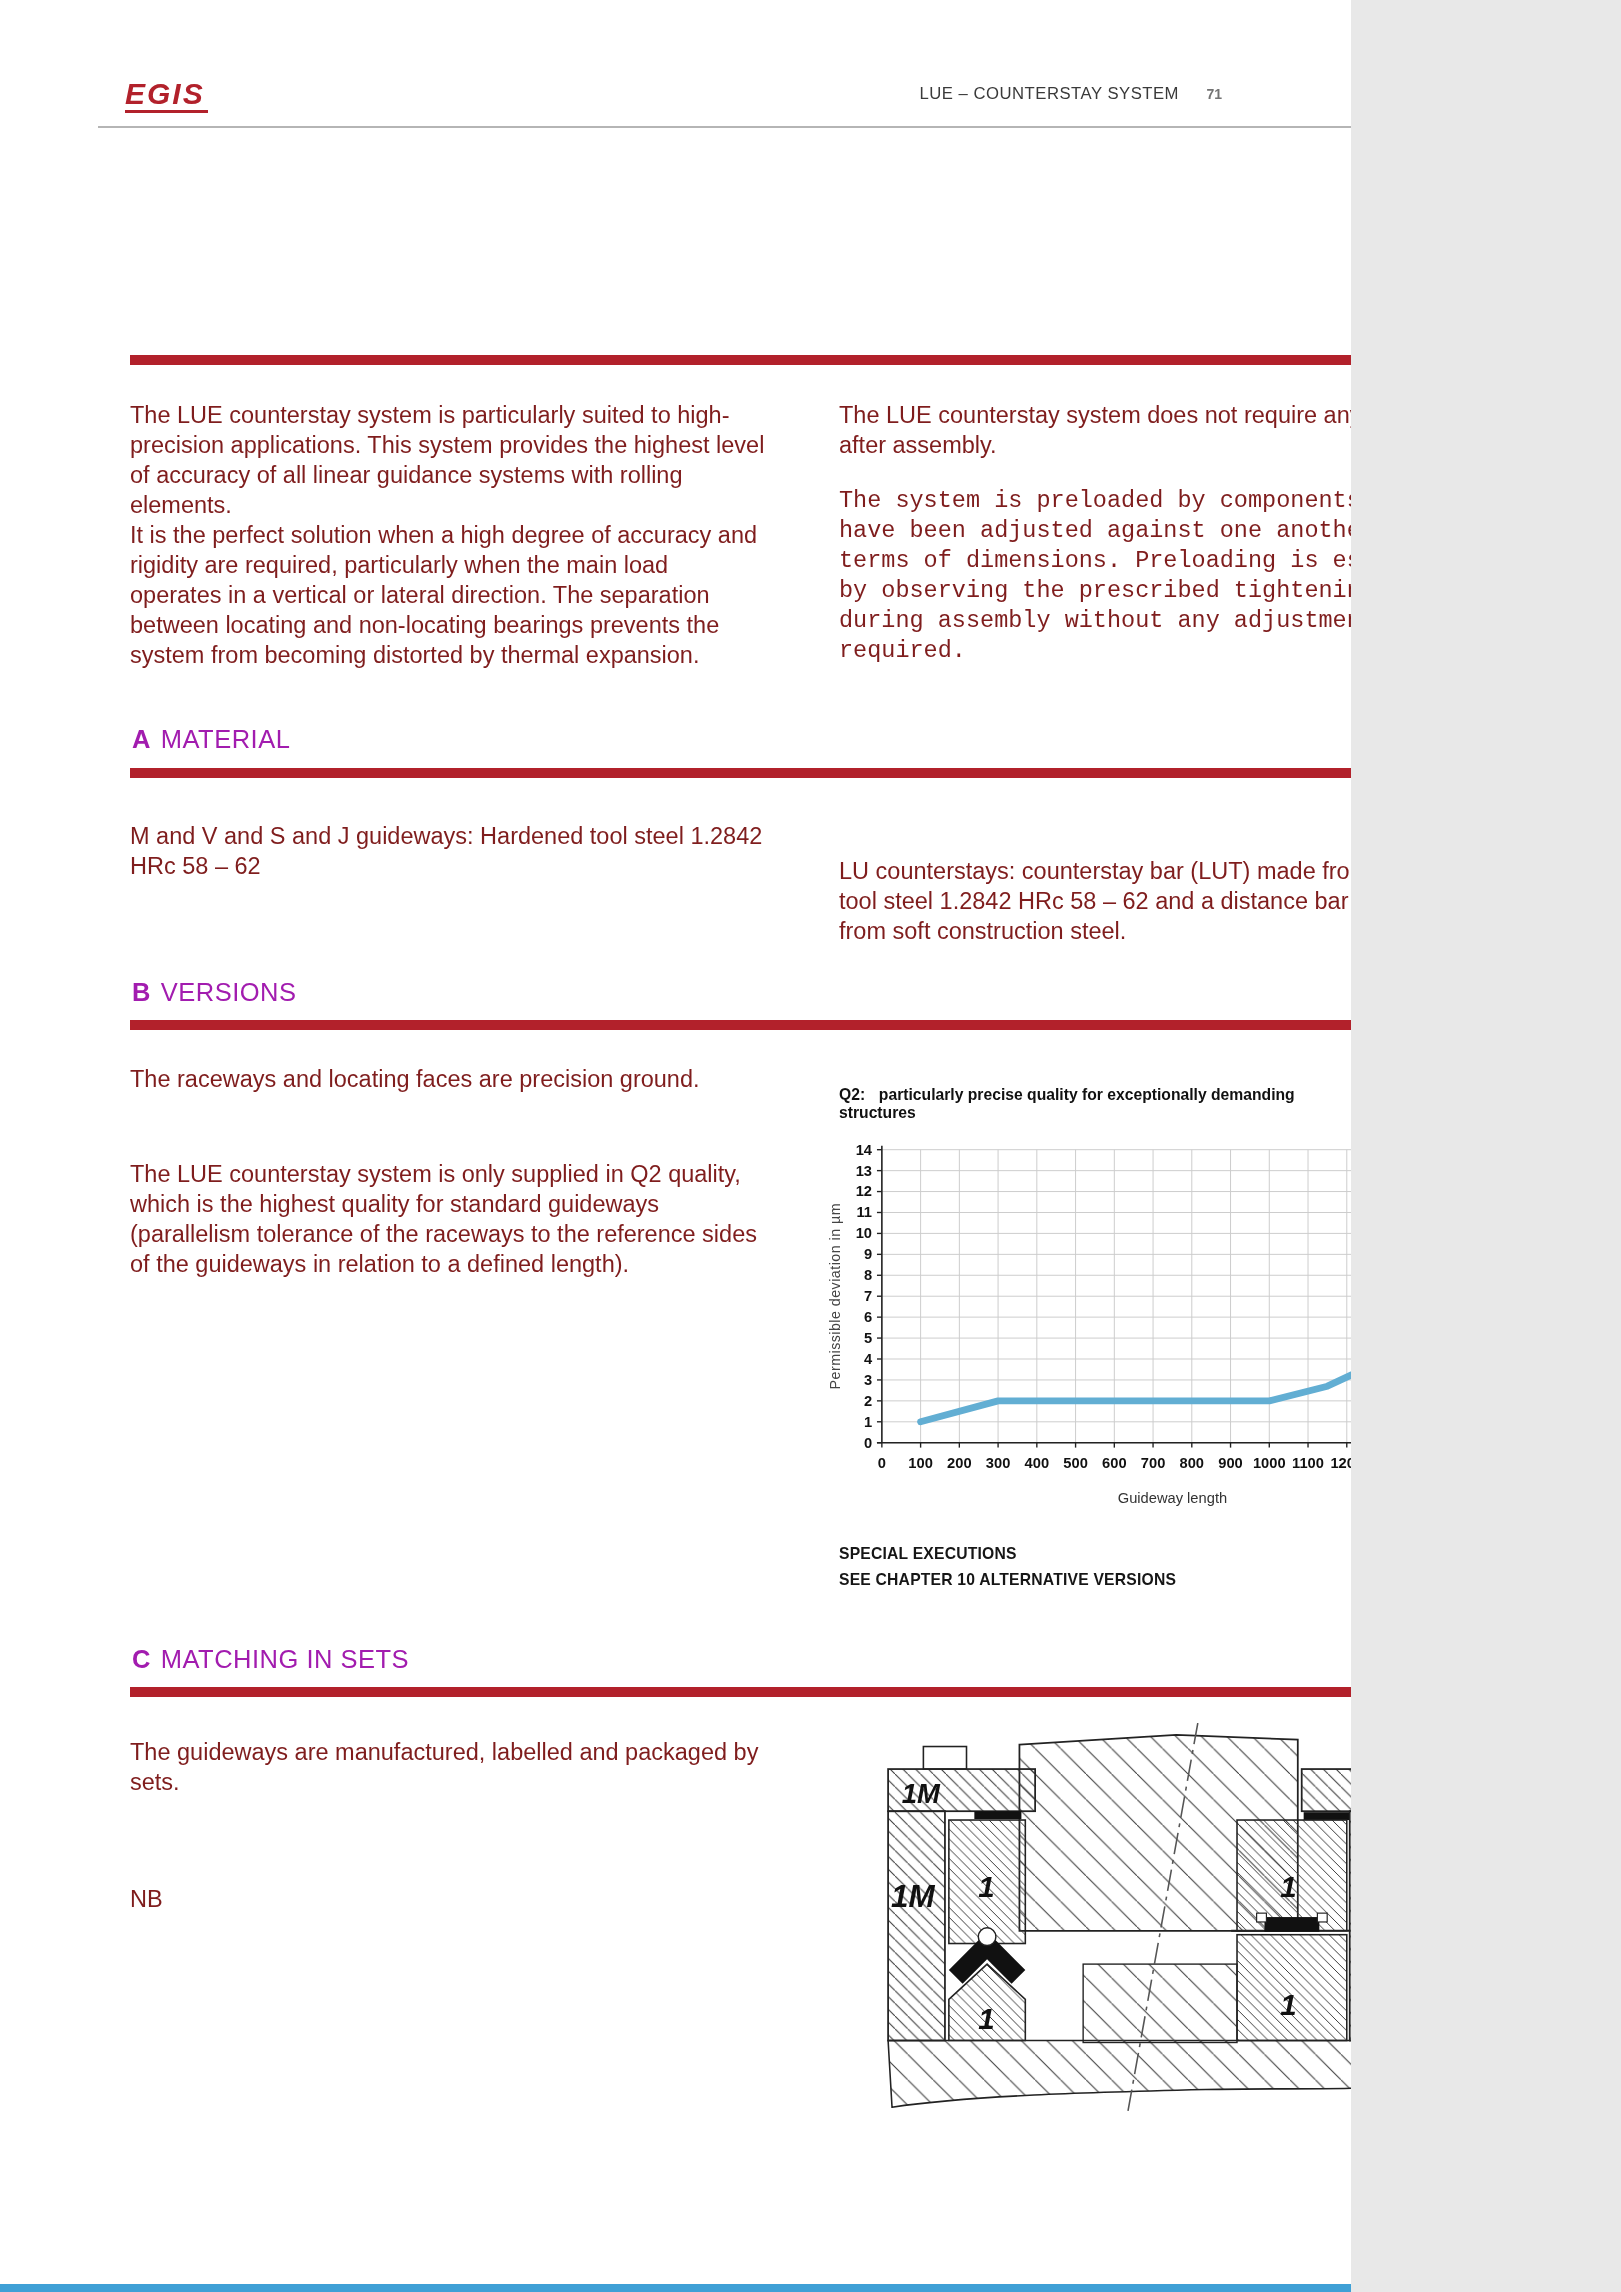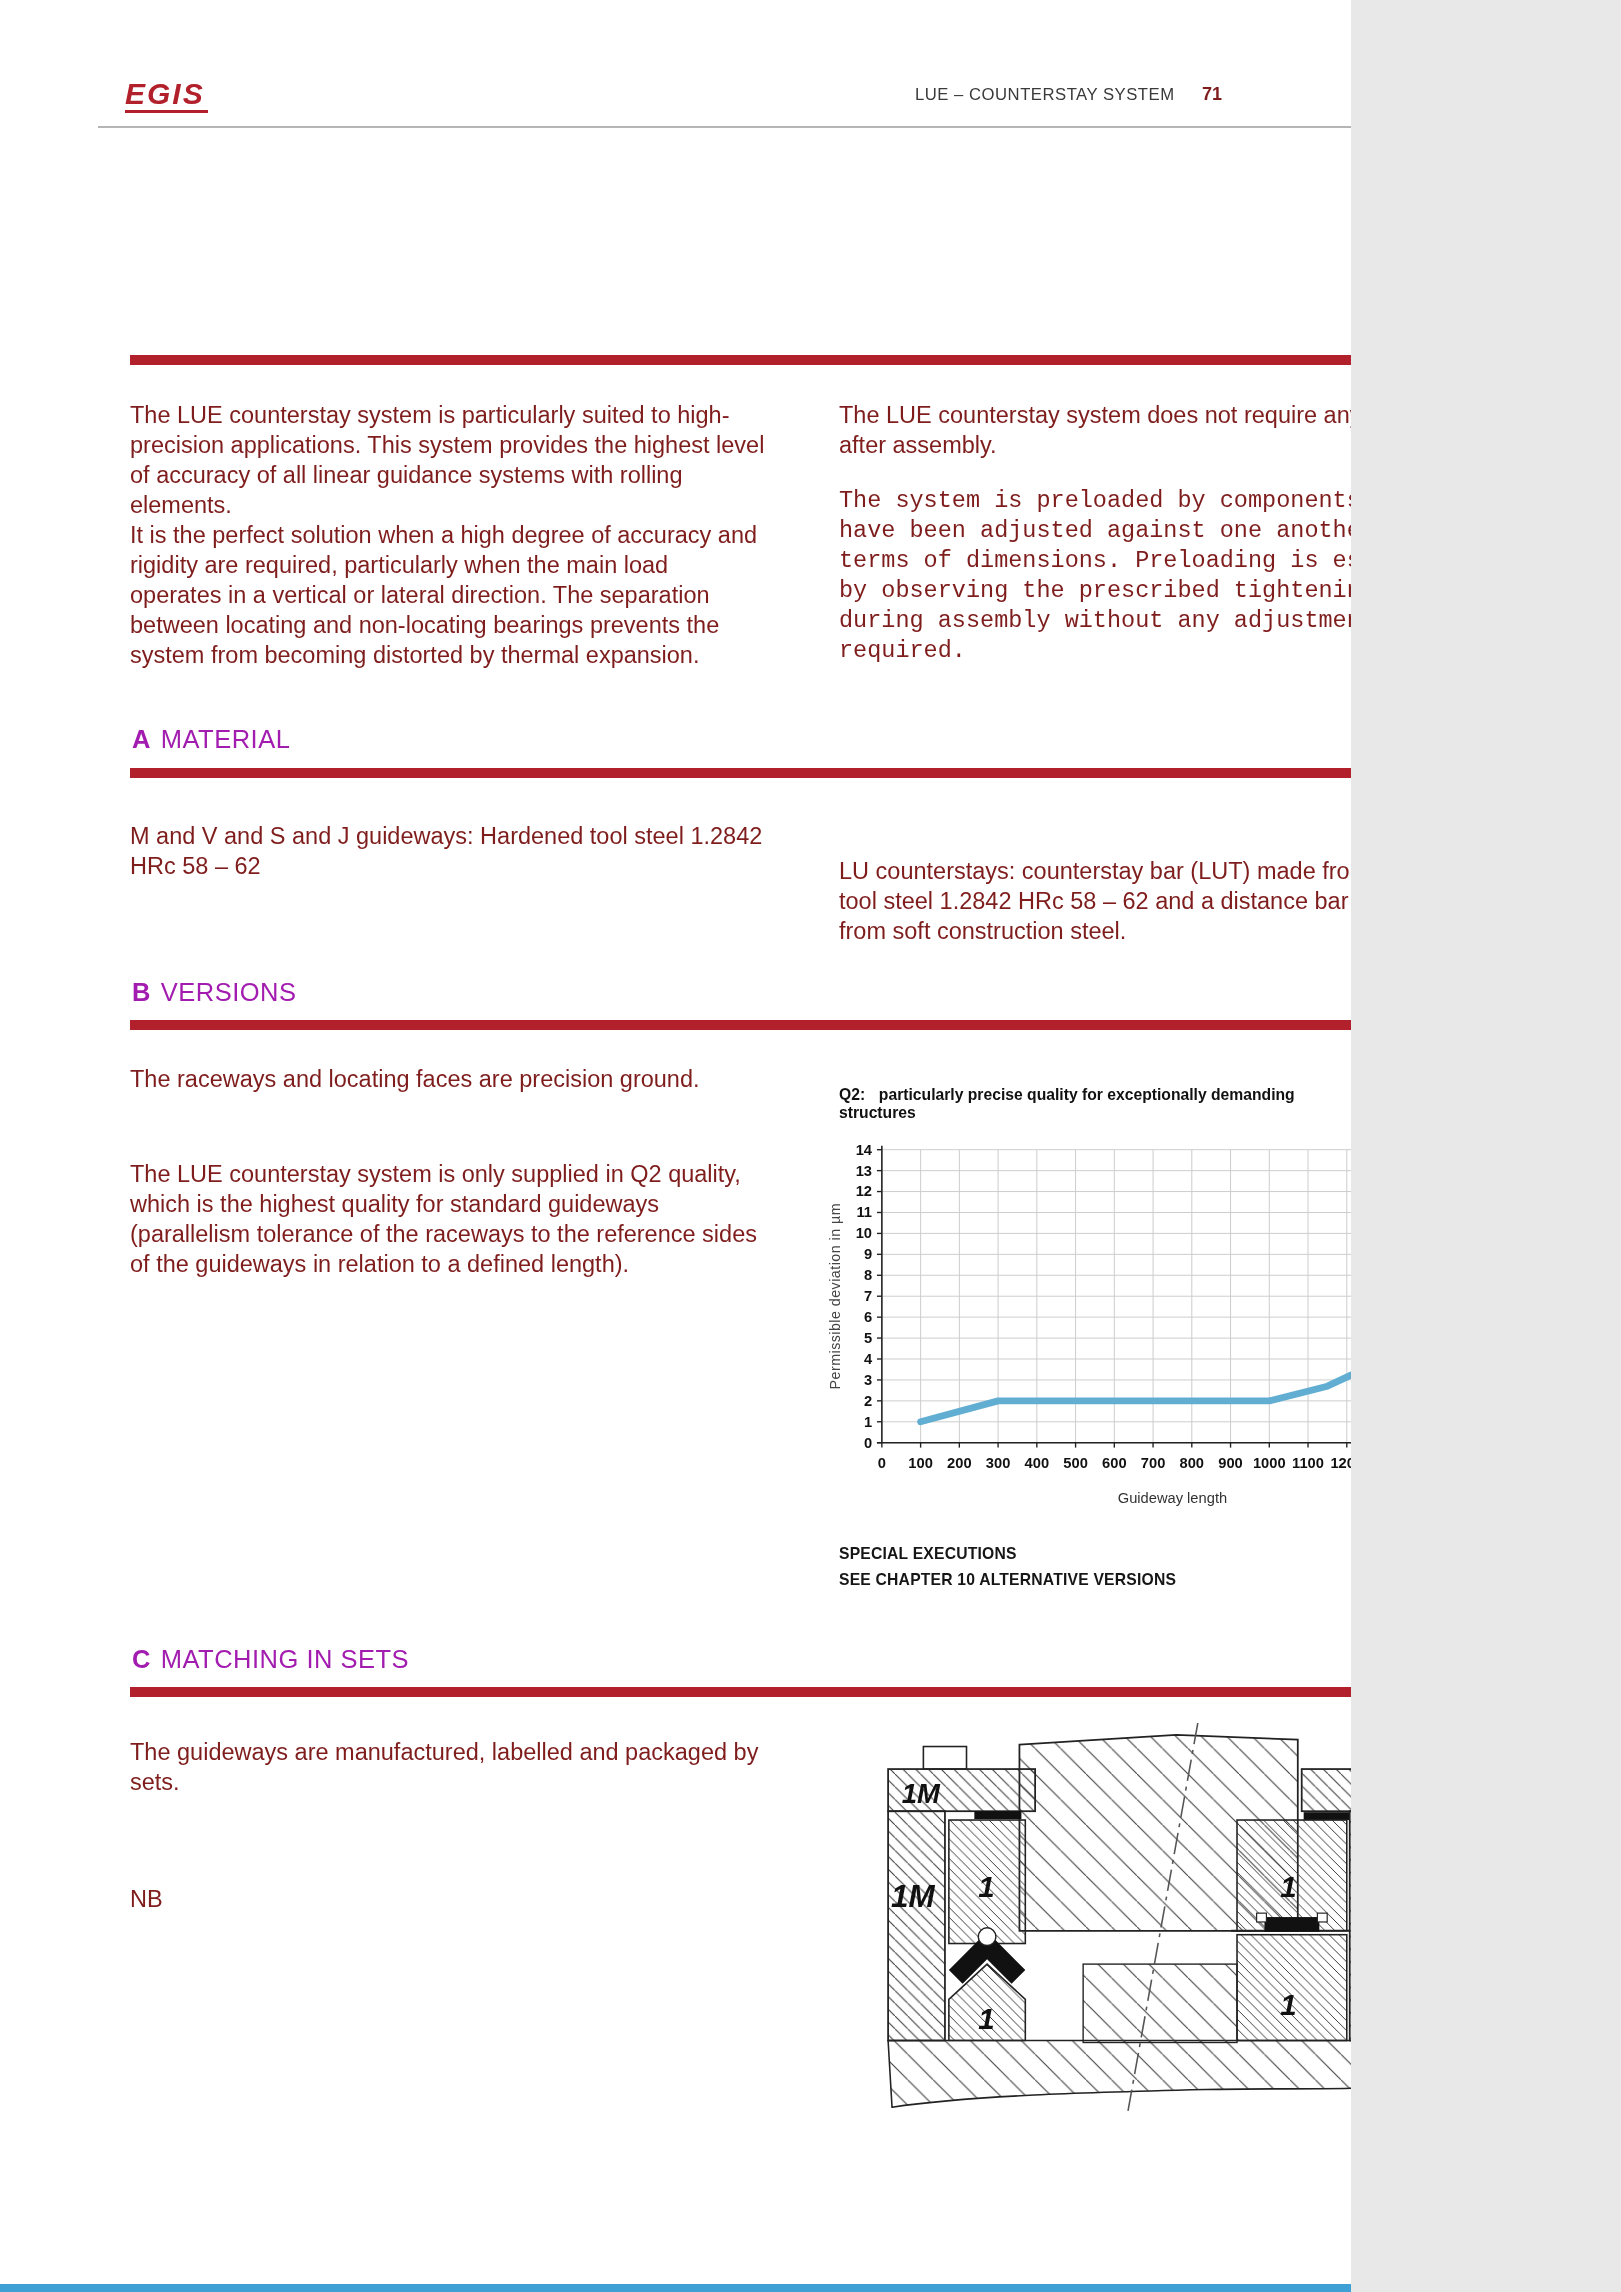--- a/index.html
+++ b/index.html
@@ -6,21 +6,21 @@
   .page{position:relative;width:1351px;height:2293px;background:#ffffff;overflow:hidden;
         font-family:"Liberation Sans","DejaVu Sans",sans-serif;color:#1a1a1a;}
   .abs{position:absolute;}
 
   
   .logo{left:125px;top:78px;font-size:30px;font-weight:900;font-style:italic;
         color:#B2212B;letter-spacing:2px;border-bottom:3.9px solid #B2212B;
         padding:0 2.9px 1px 0;line-height:31px;}
   .head-title-row{top:84px;right:129px;display:flex;align-items:baseline;gap:27.4px;}
   .head-title{font-size:16.7px;color:#3a3a3a;letter-spacing:0.5px;}
-  .head-page{font-size:18px;font-weight:bold;color:#7f1d1d;}
+  .head-page{font-size:14px;font-weight:bold;color:#737373;}
   .head-rule{left:98px;top:126px;width:1400px;height:2px;background:#b5b5b5;}
 
   
   .redbar{left:130px;width:1362px;height:9.8px;background:#B2212B;}
   .body-text{font-size:23.5px;line-height:30px;color:#7f1d1d;}
   .col-left{left:130px;width:635px;}
   .col-right{left:839px;width:655px;}
   .sec-head{left:132px;font-size:25.5px;letter-spacing:0.5px;color:#a21caf;}
   .sec-head .letter{font-weight:bold;margin-right:9.8px;}
   .para-gap{margin-top:26px;font-family:Liberation Mono, monospace;}

